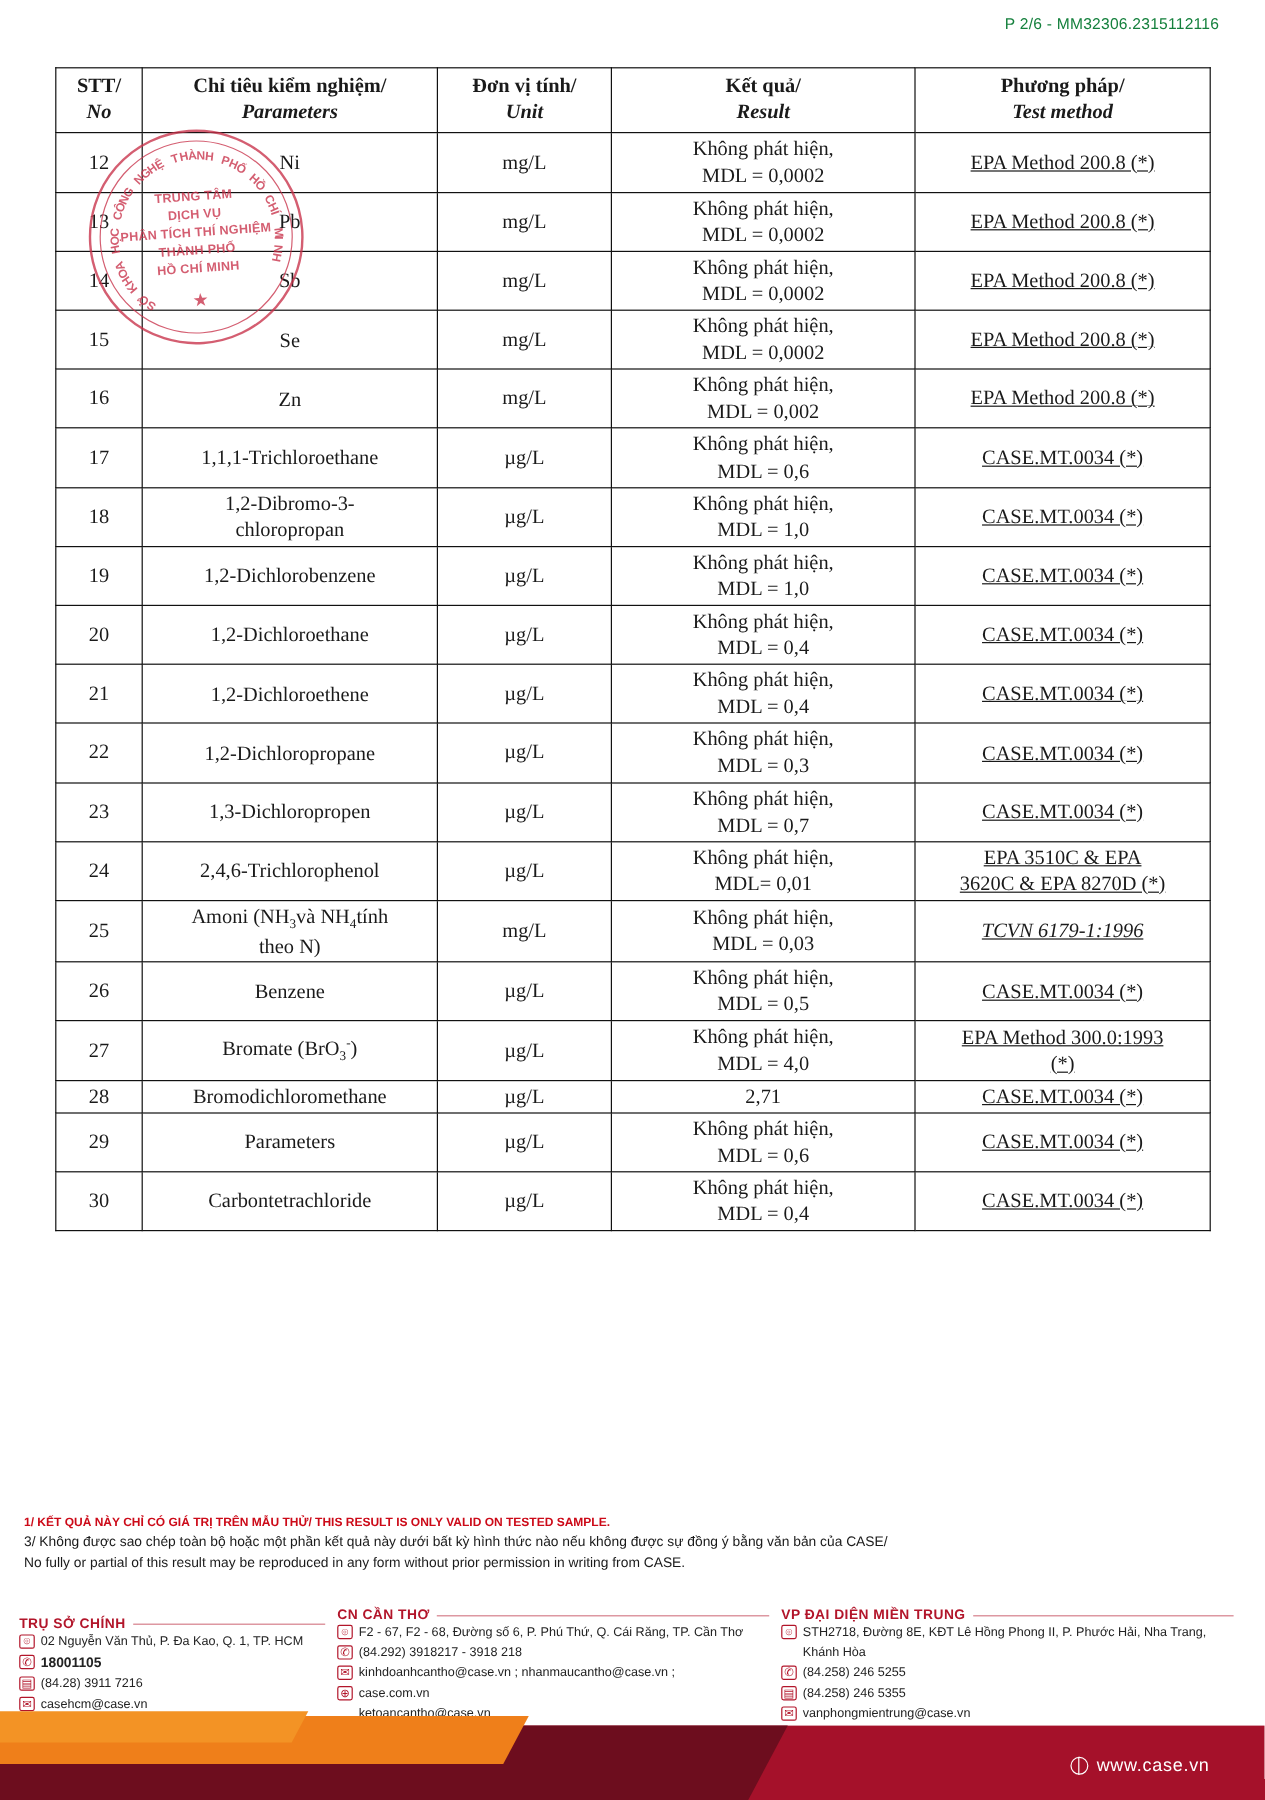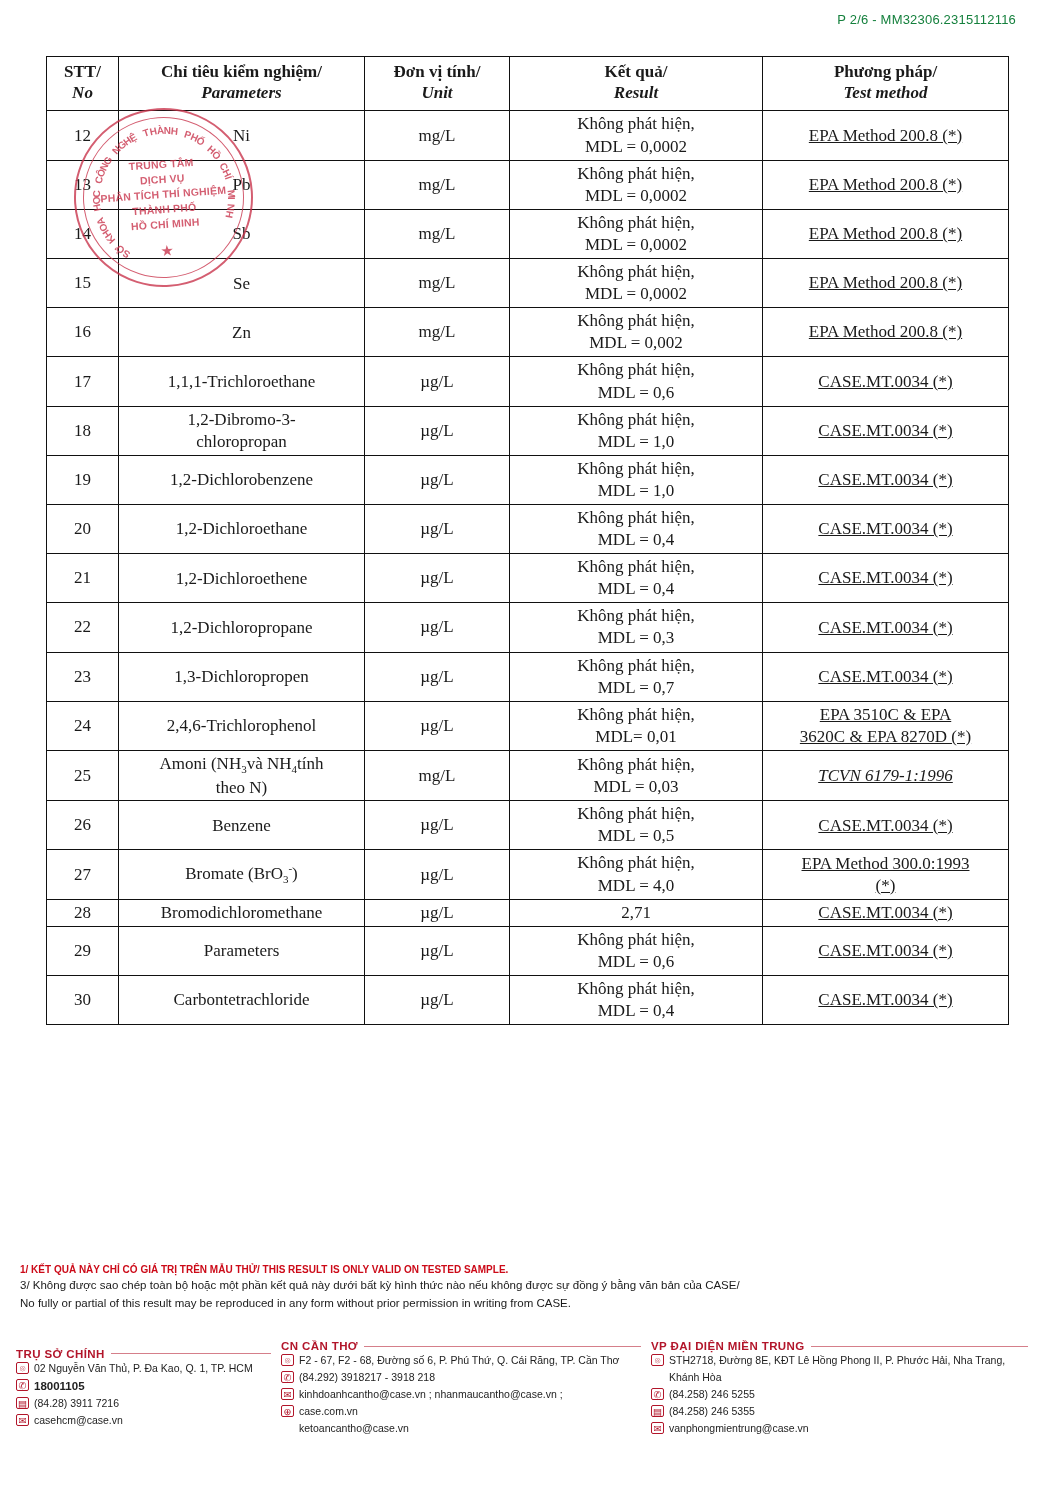--- a/index.html
+++ b/index.html
@@ -590,14 +590,24 @@
           <span class="gly">▤</span>
           <span>(84.258) 246 5355</span>
         </div>
         <div class="contact-line">
           <span class="gly">✉</span>
           <span>vanphongmientrung@case.vn</span>
         </div>
       </div>
     </div>
 
+  <div class="footer-band">
+    <div class="band-red"></div>
+    <div class="band-dark"></div>
+    <div class="band-orange"></div>
+    <div class="band-orange2"></div>
+    <div class="footer-url">
+      <span class="globe"></span>
+      <span>www.case.vn</span>
+    </div>
+  </div>
 
 </div>
 
 </body></html>

